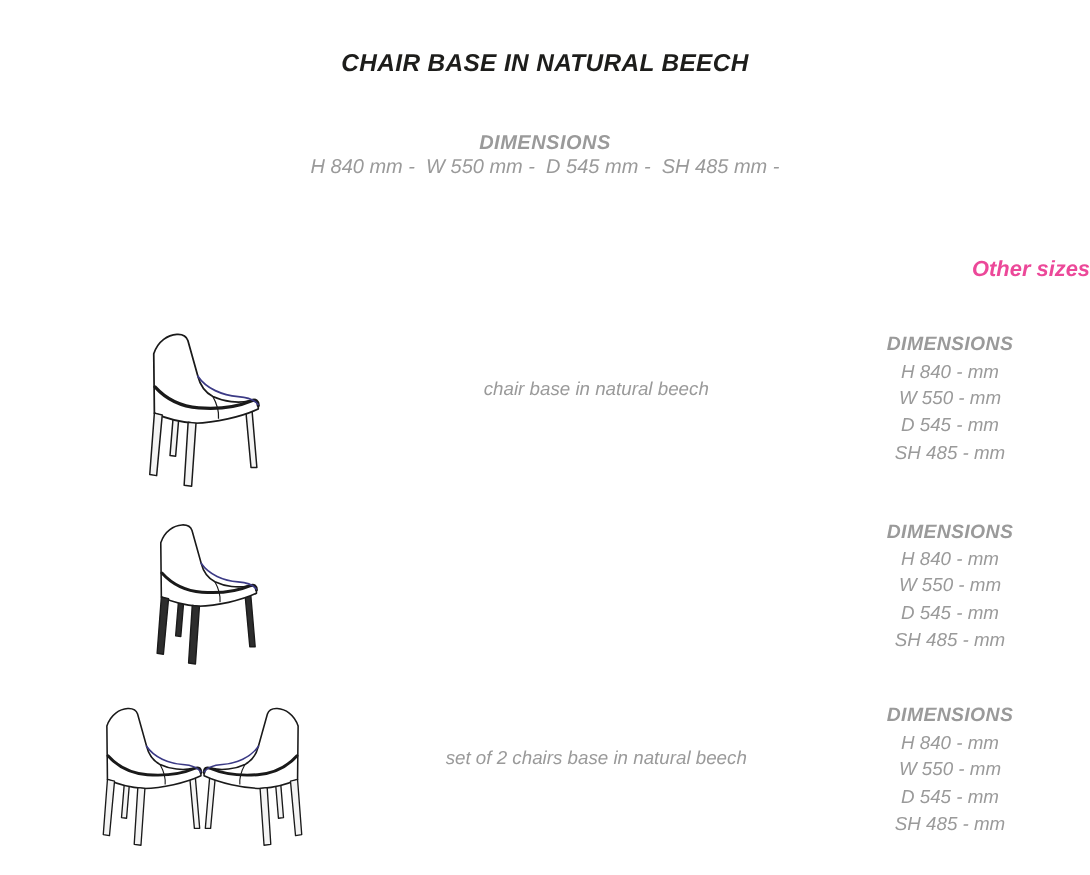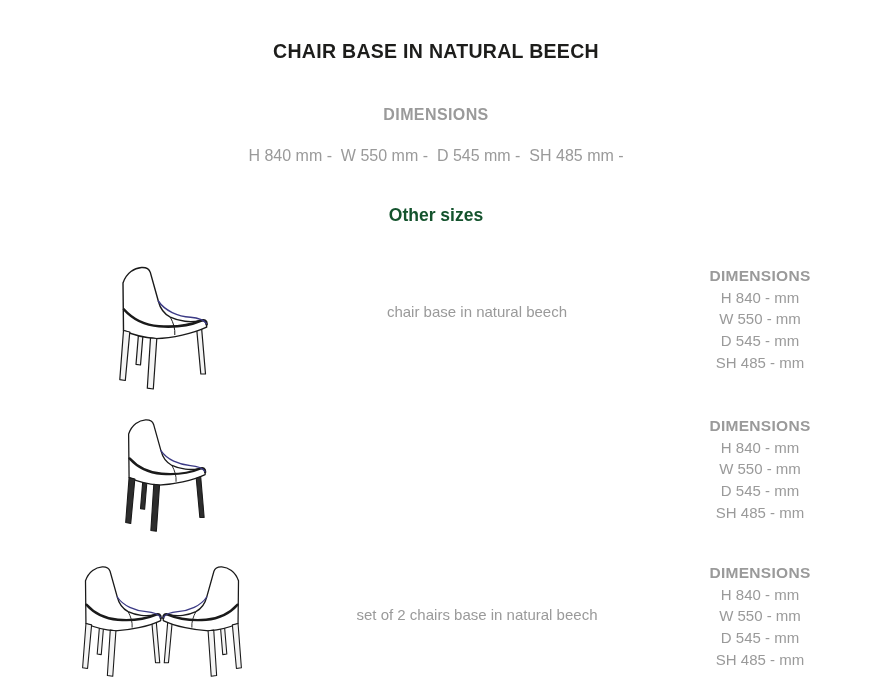--- a/index.html
+++ b/index.html
@@ -7,20 +7,21 @@
     padding: 0;
     background: #ffffff;
     font-family: "Liberation Sans", sans-serif;
   }
   .sheet {
     position: relative;
     width: 872px;
     height: 700px;
     background: #ffffff;
     overflow: hidden;
+    font-style: italic;
   }
   .centered {
     position: absolute;
     left: 0;
     width: 100%;
     text-align: center;
   }
   .page-title {
     top: 40px;
     font-size: 19.5px;
@@ -29,30 +30,31 @@
     color: #1d1d1b;
   }
   .dims-heading {
     top: 106px;
     font-size: 16px;
     font-weight: bold;
     letter-spacing: 0.4px;
     color: #9a9a9a;
   }
   .dims-line {
-    top: 147px;
+    top: 125px;
     font-size: 16px;
     color: #9a9a9a;
     white-space: pre;
   }
   .other-sizes {
     top: 205px;
     font-size: 17.5px;
     font-weight: bold;
-    color: #14532d;
+    color: #ec4899;
+    text-align: right;
   }
   .variant-row {
     position: absolute;
     left: 0;
     width: 100%;
     height: 135px;
   }
   .row-1 { top: 265px; }
   .row-2 { top: 415px; }
   .row-3 { top: 562px; }
@@ -65,21 +67,21 @@
   .row-3 .chair-figure { left: 59px;  top: -1px; }
   .variant-desc {
     position: absolute;
     left: 290px;
     width: 374px;
     top: 38px;
     text-align: center;
     font-size: 15px;
     color: #9a9a9a;
   }
-  .row-3 .variant-desc { top: 44px; }
+  .row-3 .variant-desc { top: 36px; }
   .dims-block {
     position: absolute;
     left: 685px;
     width: 150px;
     top: 0;
     text-align: center;
     font-size: 15px;
     line-height: 21.7px;
     color: #9a9a9a;
   }

